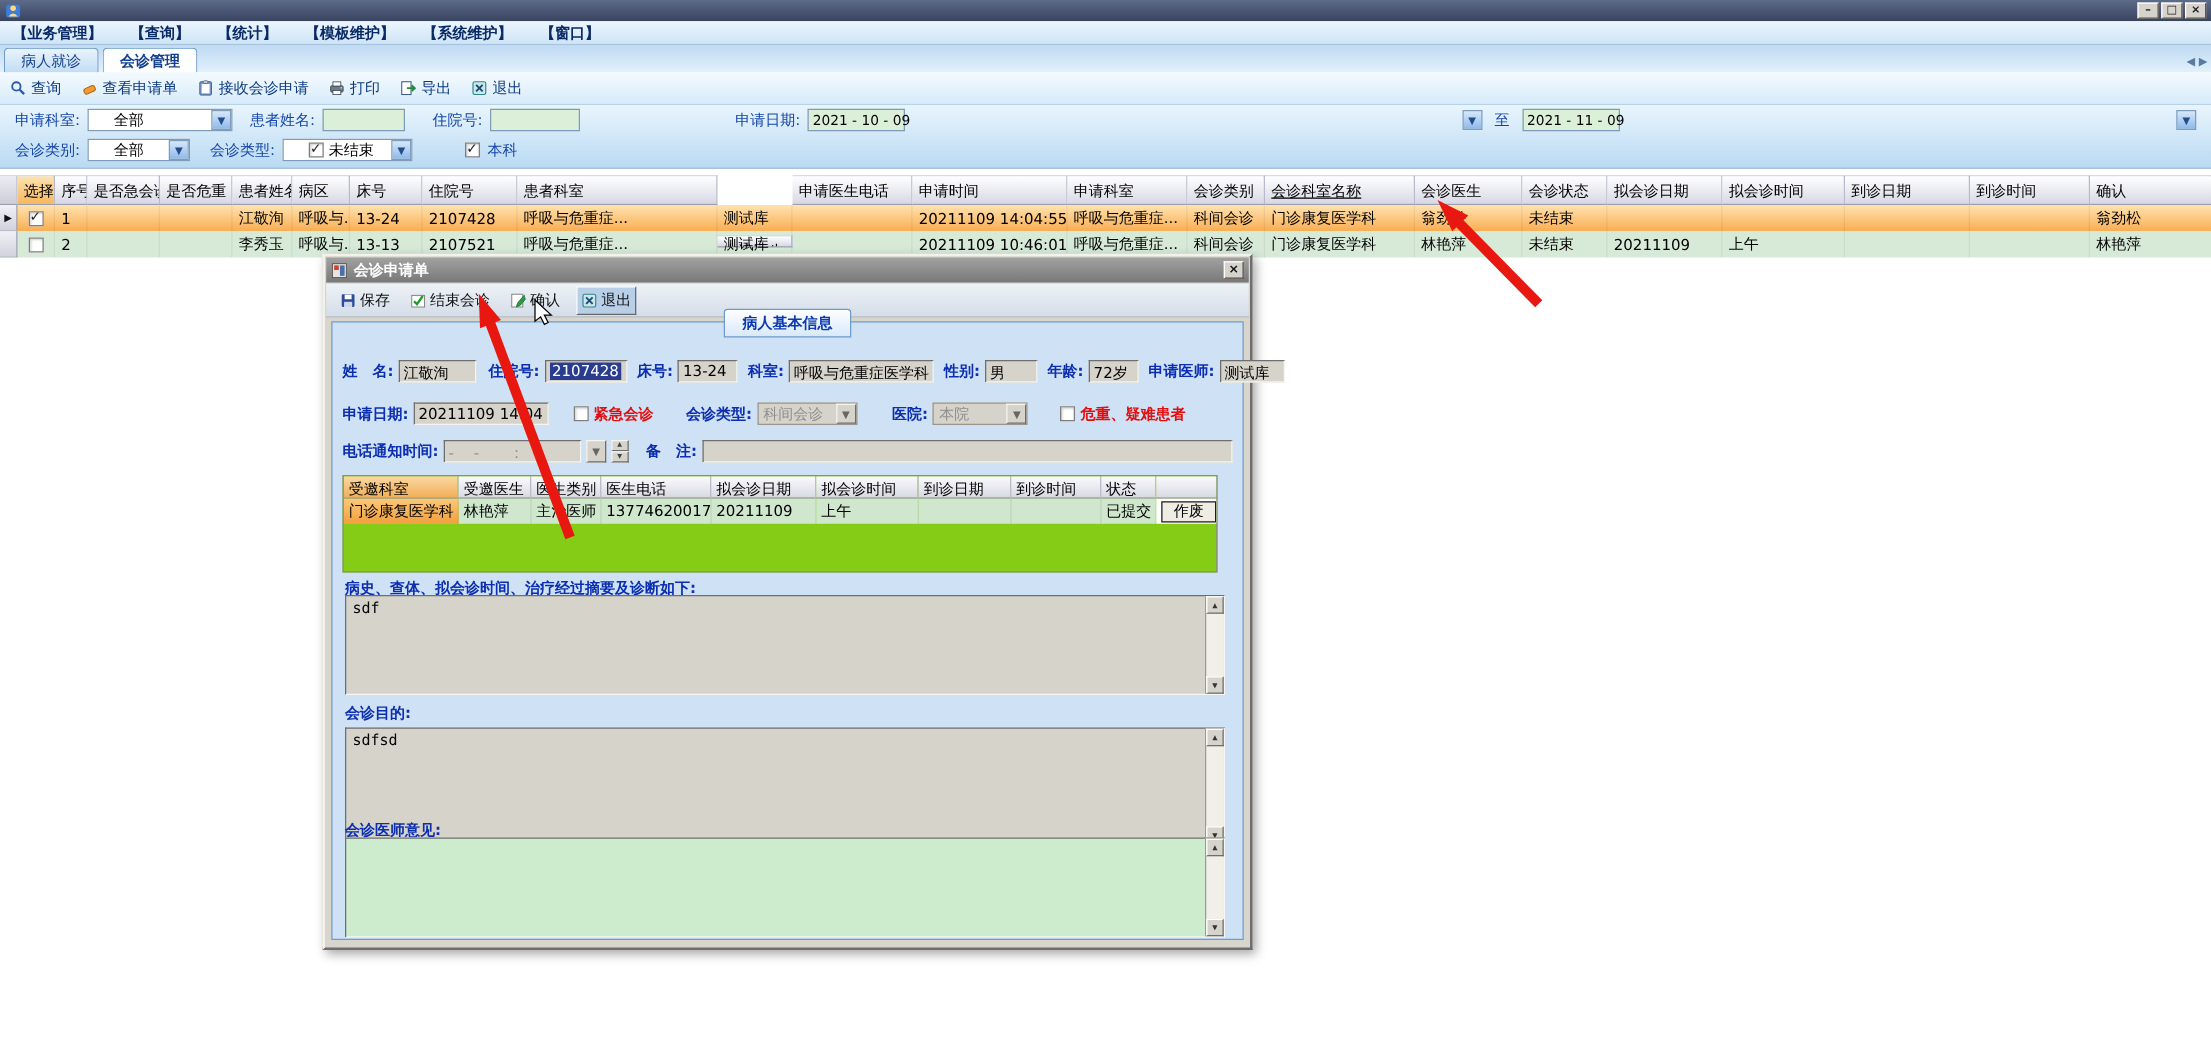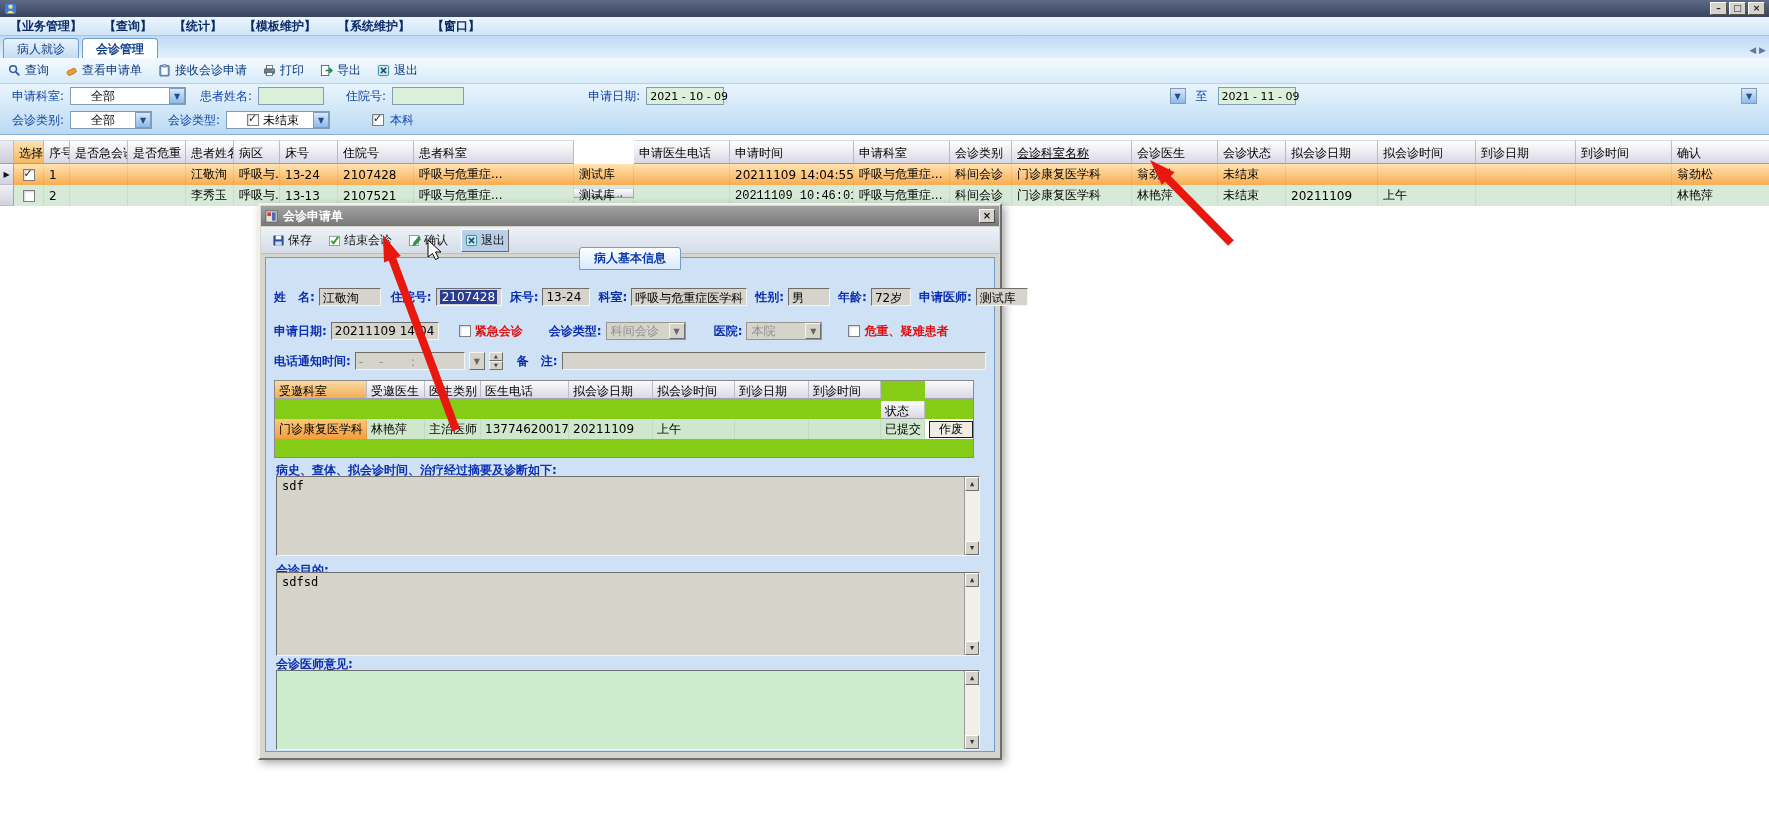--- a/index.html
+++ b/index.html
@@ -298,21 +298,21 @@
         <div class="gc" style="width: 26px;">2</div>
         <div class="gc" style="width: 58px;"></div>
         <div class="gc" style="width: 58px;"></div>
         <div class="gc" style="width: 48px;">李秀玉</div>
         <div class="gc" style="width: 46px;">呼吸与...</div>
         <div class="gc" style="width: 58px;">13-13</div>
         <div class="gc" style="width: 76px;">2107521</div>
         <div class="gc" style="width: 160px;">呼吸与危重症...</div>
         <div class="gc" style="width: 60px;">测试库</div>
         <div class="gc" style="width: 96px;"></div>
-        <div class="gc" style="width: 124px; font-family: Liberation Mono, monospace;">20211109 10:46:01</div>
+        <div class="gc" style="width: 124px;">20211109 10:46:01</div>
         <div class="gc" style="width: 96px;">呼吸与危重症...</div>
         <div class="gc" style="width: 62px;">科间会诊</div>
         <div class="gc" style="width: 120px;">门诊康复医学科</div>
         <div class="gc" style="width: 86px;">林艳萍</div>
         <div class="gc" style="width: 68px;">未结束</div>
         <div class="gc" style="width: 92px;">20211109</div>
         <div class="gc" style="width: 98px;">上午</div>
         <div class="gc" style="width: 100px;"></div>
         <div class="gc" style="width: 96px;"></div>
         <div class="gc" style="width: 98px;">林艳萍</div>
@@ -419,21 +419,21 @@
     <div class="itbl">
       <div class="ith-row" id="it-head">
           <div class="ith amber" style="width: 92px;">受邀科室</div>
           <div class="ith" style="width: 58px;">受邀医生</div>
           <div class="ith" style="width: 56px;">医生类别</div>
           <div class="ith" style="width: 88px;">医生电话</div>
           <div class="ith" style="width: 84px;">拟会诊日期</div>
           <div class="ith" style="width: 82px;">拟会诊时间</div>
           <div class="ith" style="width: 74px;">到诊日期</div>
           <div class="ith" style="width: 72px;">到诊时间</div>
-          <div class="ith" style="width: 44px; margin-top: 20px;">状态</div>
+          <div class="ith" style="width: 44px;">状态</div>
           <div class="ith" style="width: 50px;"></div>
         </div>
       <div id="it-body">
           <div class="it-row">
             <div class="itc amber" style="width: 92px;">门诊康复医学科</div>
             <div class="itc" style="width: 58px;">林艳萍</div>
             <div class="itc" style="width: 56px;">主治医师</div>
             <div class="itc" style="width: 88px;">13774620017</div>
             <div class="itc" style="width: 84px;">20211109</div>
             <div class="itc" style="width: 82px;">上午</div>
@@ -450,21 +450,21 @@
     <div class="slabel" style="top:204px">病史、查体、拟会诊时间、治疗经过摘要及诊断如下:</div>
     <div class="tbox" style="top:218px;height:80px">
       <span>sdf</span>
       <div class="sb">
         <div class="sbb">▲</div>
         <div class="sbb">▼</div>
       </div>
     </div>
 
     <div class="slabel" style="top:304px">会诊目的:</div>
-    <div class="tbox" style="top:314px;height:84px">
+    <div class="tbox" style="top:324px;height:94px">
       <span>sdfsd</span>
       <div class="sb">
         <div class="sbb">▲</div>
         <div class="sbb">▼</div>
       </div>
     </div>
 
     <div class="slabel" style="top:398px">会诊医师意见:</div>
     <div class="tbox green" style="top:412px;height:80px">
       <span></span>

